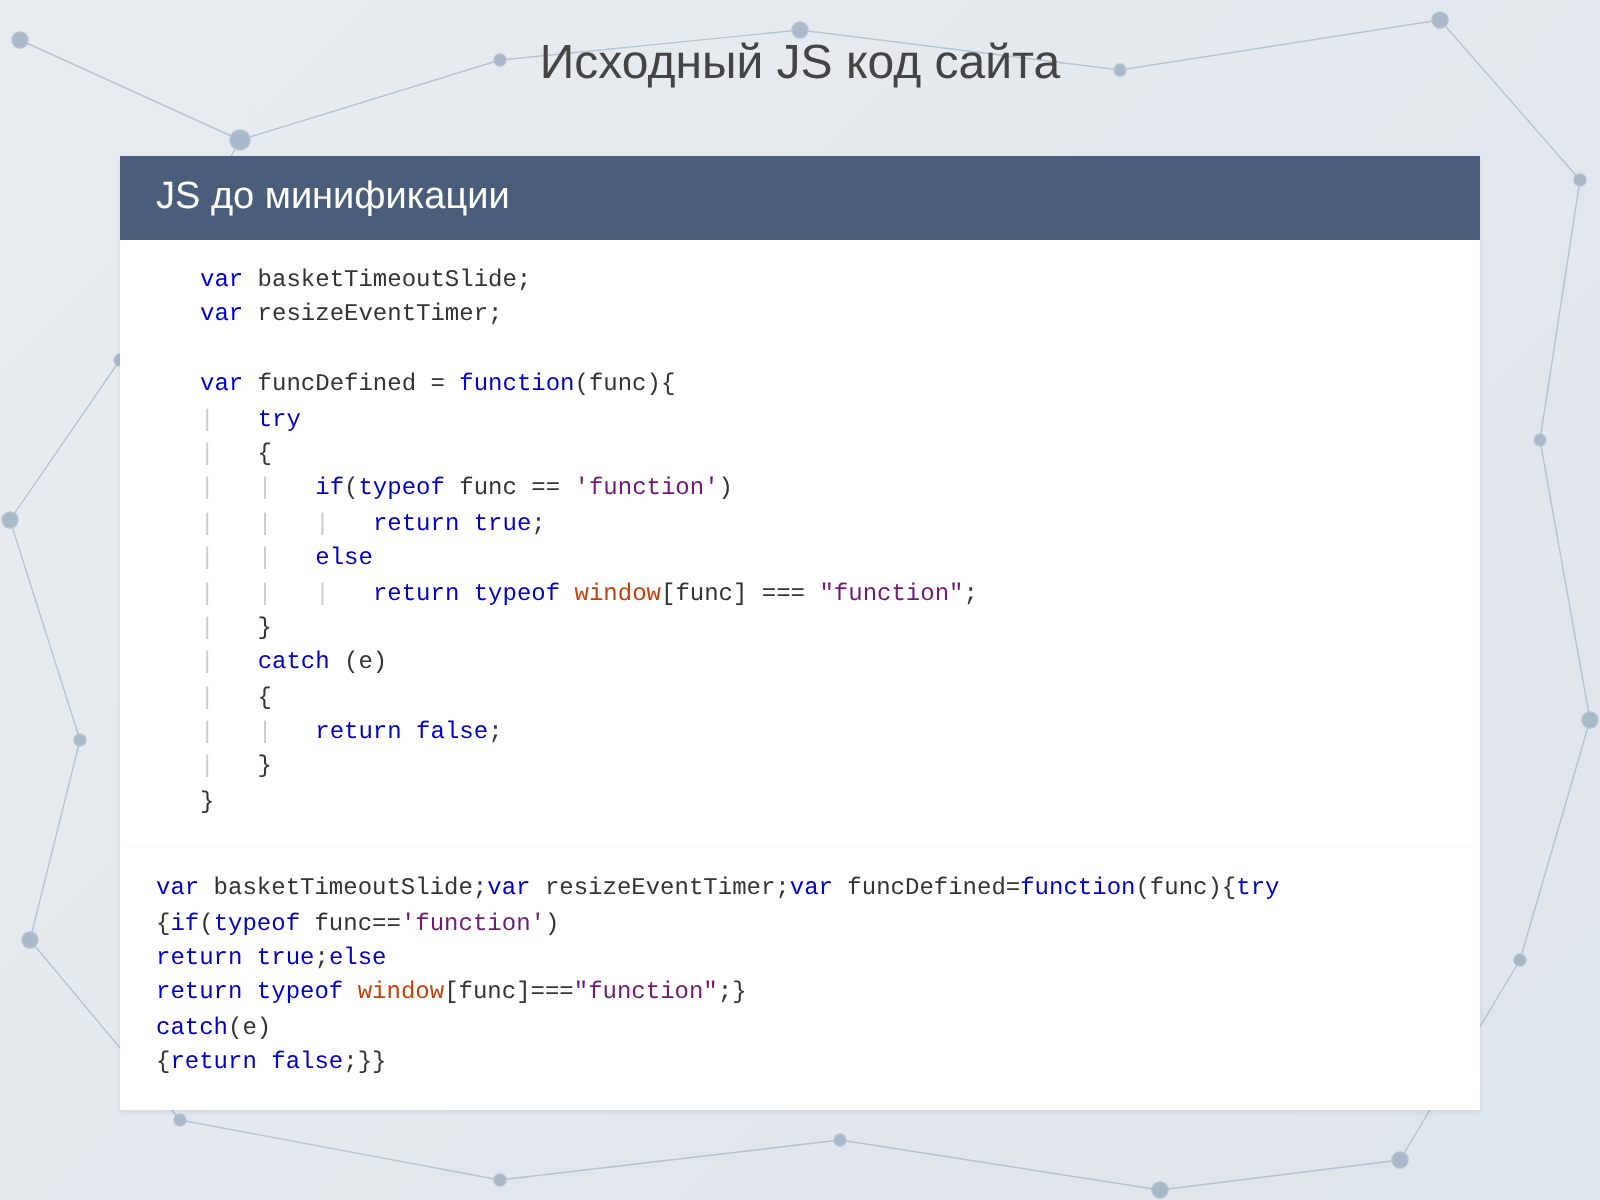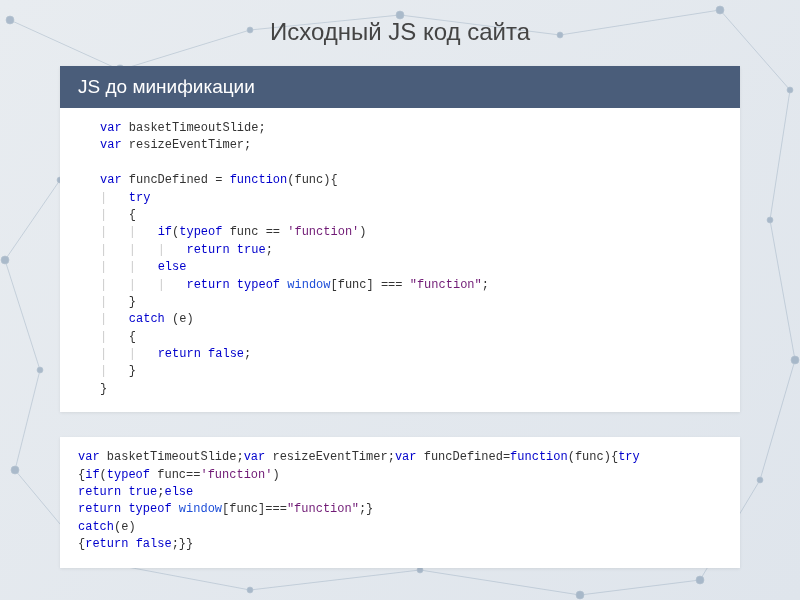--- a/index.html
+++ b/index.html
@@ -19,25 +19,24 @@
 }
 .content {
   position: relative;
   padding: 18px 60px 20px 60px;
 }
 .page-title {
   text-align: center;
   font-size: 24px;
   color: #444;
   font-weight: normal;
-  margin-bottom: 20px;
+  margin-bottom: 32px;
 }
 .panel {
   background: #fff;
-  margin-bottom: 25px;
   box-shadow: 0 1px 3px rgba(0,0,0,0.08);
 }
 .panel-header {
   background: #4a5d7a;
   color: #fff;
   padding: 10px 18px;
   font-size: 19px;
   font-weight: normal;
 }
 .panel-body {
@@ -48,21 +47,21 @@
   color: #333;
   white-space: pre;
   overflow: hidden;
 }
 .panel-body.minified {
   padding: 12px 18px 14px 18px;
   white-space: pre-wrap;
   word-break: break-all;
 }
 .kw { color: #0000cc; }
-.obj { color: #1d4ed8; }
+.obj { color: #c2410c; }
 .str { color: #701a75; }
 .guide { color: #ccc; }
 </style>
 </head>
 <body>
 
 <svg class="bg-network" viewBox="0 0 800 600">
   <g stroke="#8ea3b8" stroke-width="0.7" fill="#7a93ad" opacity="0.55">
     <line x1="10" y1="20" x2="120" y2="70"></line>
     <line x1="120" y1="70" x2="60" y2="180"></line>

